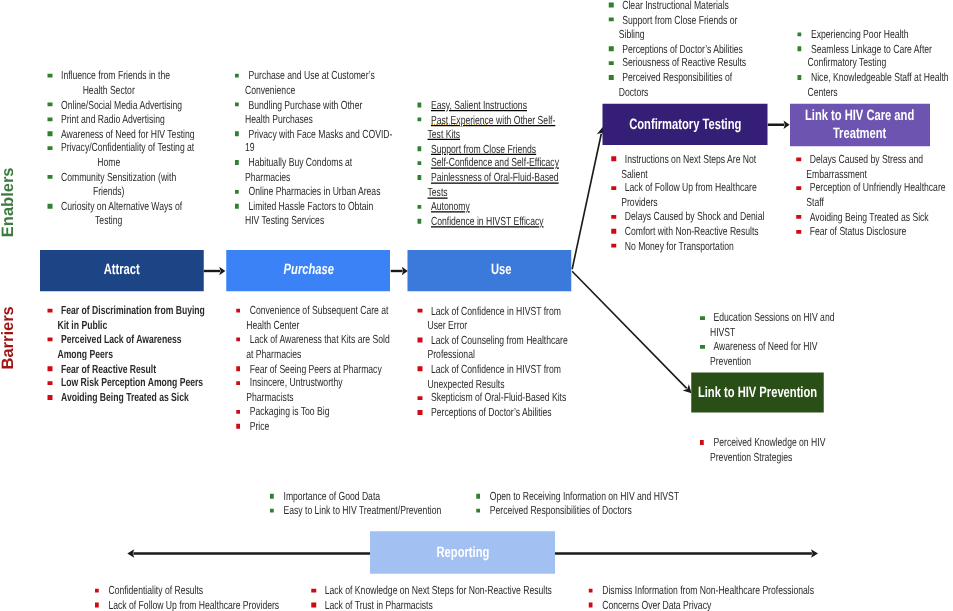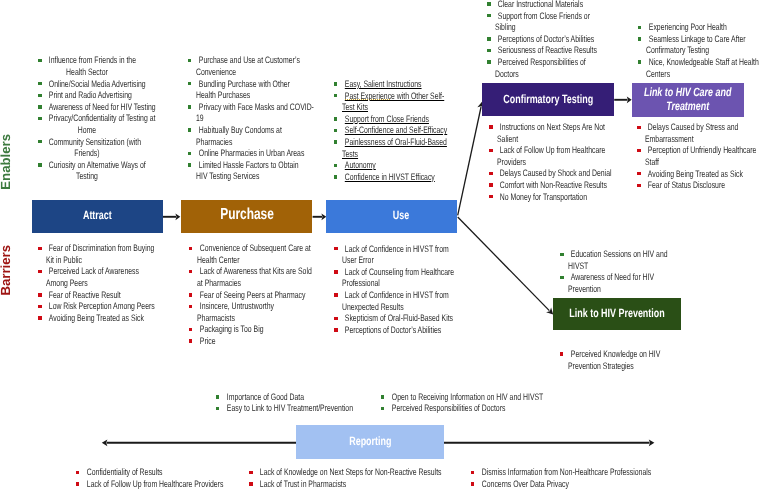--- a/index.html
+++ b/index.html
@@ -39,34 +39,34 @@
   <path d="M101.80,442.80 L107.40,446.20 L106.20,442.80 L107.40,439.40 Z" fill="#1a1a1a"></path>
   <line x1="433.1" y1="442.8" x2="649.52" y2="442.80" stroke="#1a1a1a" stroke-width="1.9"></line>
   <path d="M654.40,442.80 L648.80,439.40 L650.00,442.80 L648.80,446.20 Z" fill="#1a1a1a"></path>
 </svg>
 
 <div class="axlabel" data-bind="axis_labels.enablers" style="left:-1.2px;top:133.6px;color:#3d7a3f;">Enablers</div>
 <div class="axlabel" data-bind="axis_labels.barriers" style="left:-1.2px;top:244.8px;color:#9e1513;">Barriers</div>
 <div class="stage" style="left:32px;top:199.6px;width:131px;height:33.2px;background:#1d4585;font-size:12px;">
       <span data-bind="stages.0.label">Attract</span>
     </div>
-<div class="stage" style="left:181.3px;top:199.6px;width:131px;height:33.2px;background:#a16207;font-size:16px;">
+<div class="stage" style="left:181.3px;top:199.6px;width:131px;height:33.2px;background:#3b82f6;font-size:12px;font-style:italic;">
       <span data-bind="stages.1.label">Purchase</span>
     </div>
 <div class="stage" style="left:326.4px;top:199.6px;width:131px;height:33.2px;background:#3b79da;font-size:12px;padding-left:18px;">
       <span data-bind="stages.2.label">Use</span>
     </div>
 <div class="stage" style="left:482.3px;top:83.3px;width:131.6px;height:33.2px;background:#351e76;font-size:12px;">
       <span data-bind="stages.3.label">Confirmatory Testing</span>
     </div>
-<div class="stage" style="left:631.9px;top:83.3px;width:112px;height:33.6px;background:#6c54b0;font-size:12px;font-style:italic;">
+<div class="stage" style="left:631.9px;top:83.3px;width:112px;height:33.6px;background:#6c54b0;font-size:12px;">
       <span data-bind="stages.4.label">Link to HIV Care and
 Treatment</span>
     </div>
-<div class="stage" style="left:553.3px;top:297.8px;width:128px;height:32.6px;background:#2a4f16;font-size:12px;">
+<div class="stage" style="left:553.3px;top:297.8px;width:106px;height:32.6px;background:#2a4f16;font-size:12px;">
       <span data-bind="stages.5.label">Link to HIV Prevention</span>
     </div>
 <div class="stage" style="left:296px;top:425.2px;width:148px;height:33.9px;background:#a2c1f2;font-size:12px;">
       <span data-bind="stages.6.label">Reporting</span>
     </div>
 <div class="squiggle" style="left:345px;top:98.6px;width:45.5px;"></div>
 <div class="bl en" style="left:37.8px;top:54.4px;width:120px;text-align:center;">
 <ul>
 <li>
           <span class="bul"></span>
@@ -206,21 +206,21 @@
           <span data-bind="enablers.care.1">Seamless Linkage to Care After
 Confirmatory Testing</span>
         </li>
 <li>
           <span class="bul"></span>
           <span data-bind="enablers.care.2">Nice, Knowledgeable Staff at Health
 Centers</span>
         </li>
 </ul>
     </div>
-<div class="bl ba" style="left:37.8px;top:242.3px;width:122px;">
+<div class="bl ba" style="left:37.8px;top:242.3px;width:122px;font-weight:bold;">
 <ul>
 <li>
           <span class="bul"></span>
           <span data-bind="barriers.attract.0">Fear of Discrimination from Buying
 Kit in Public</span>
         </li>
 <li>
           <span class="bul"></span>
           <span data-bind="barriers.attract.1">Perceived Lack of Awareness
 Among Peers</span>

